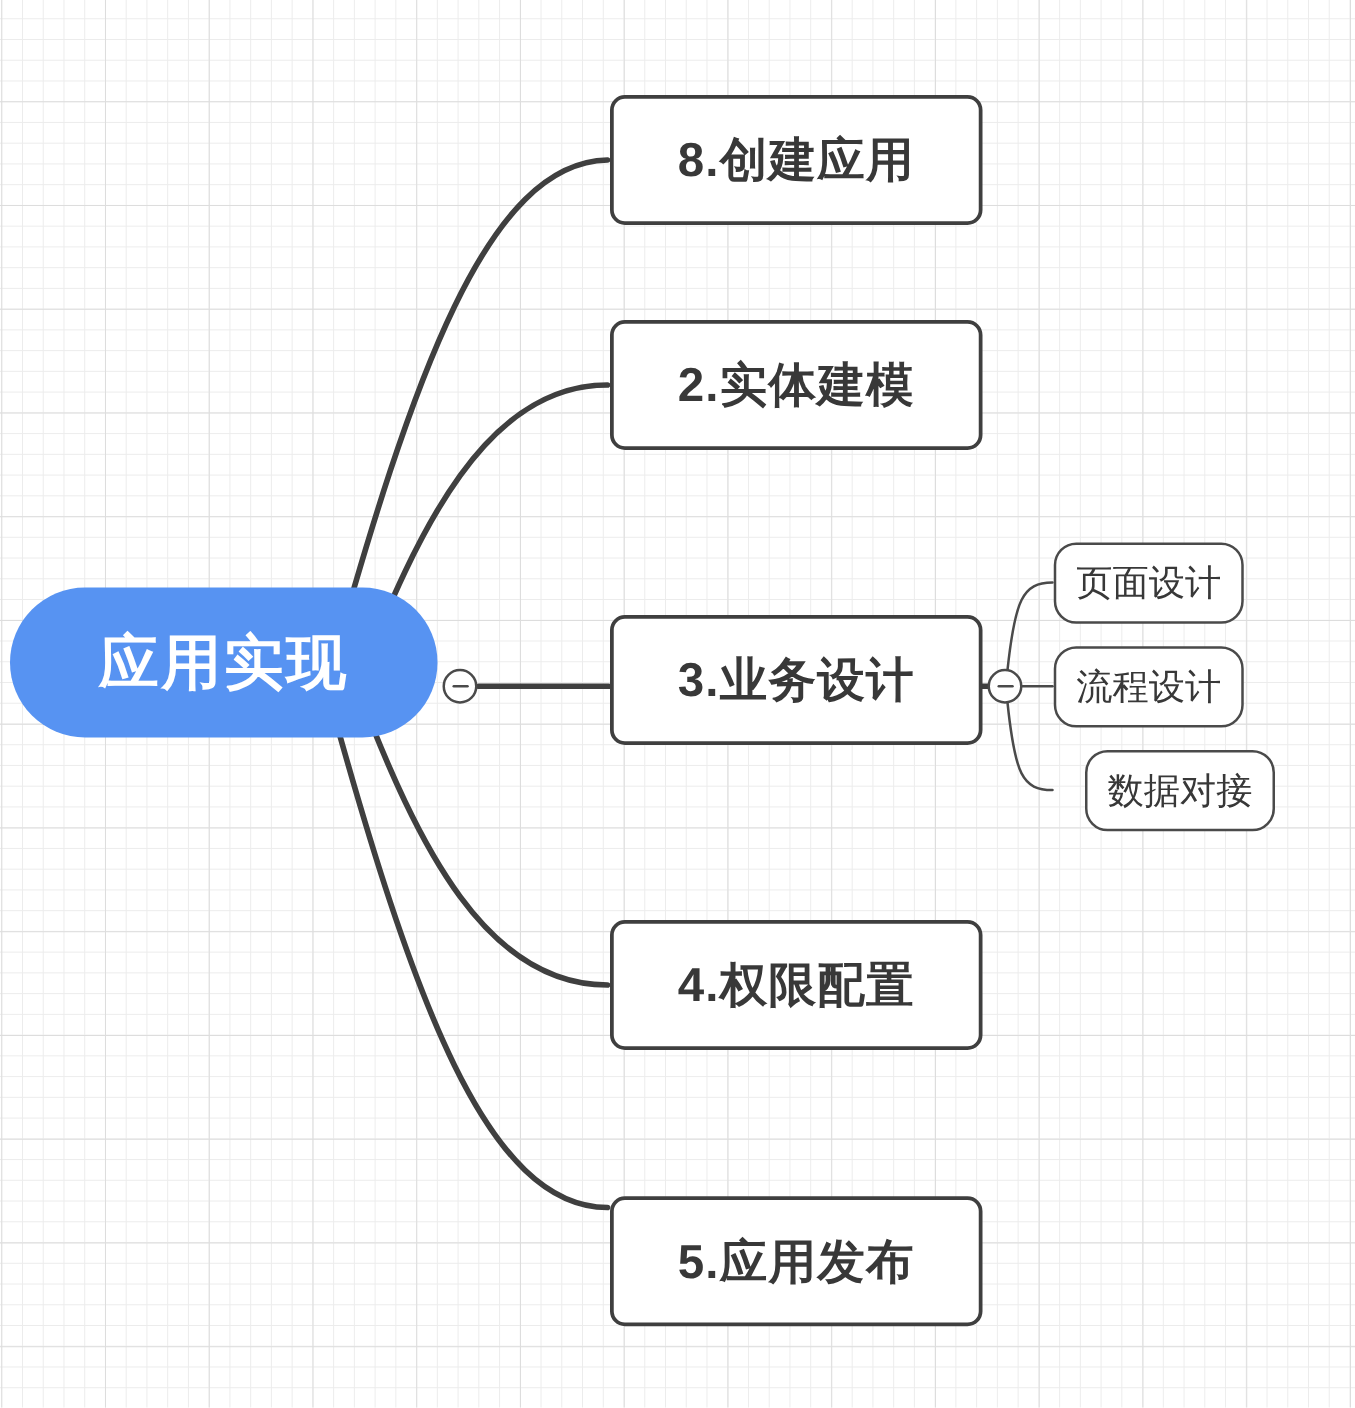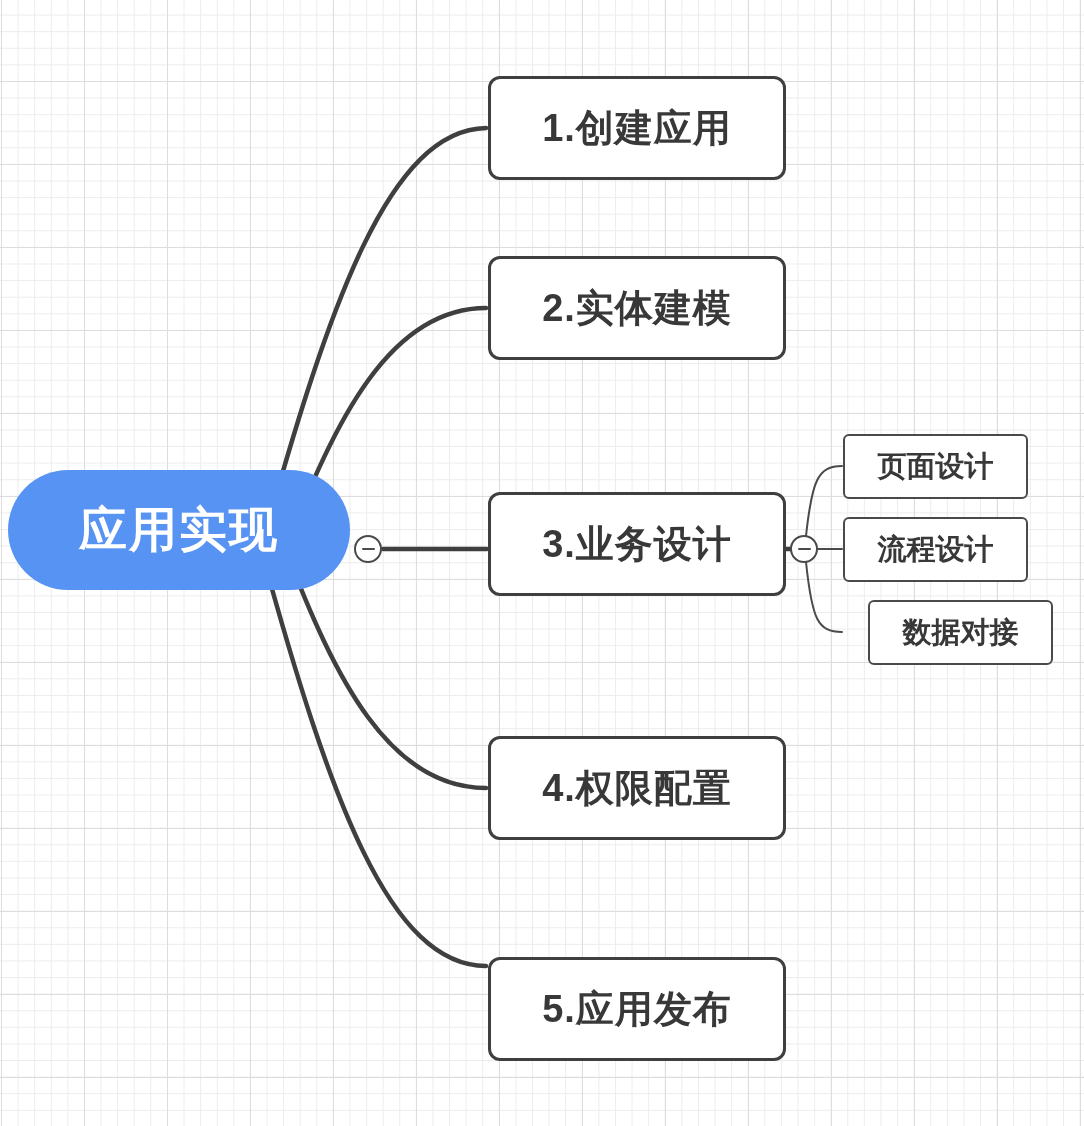--- a/index.html
+++ b/index.html
@@ -78,27 +78,27 @@
     font-weight:700;
     letter-spacing:1px;
   }
   .topic.t1{ top:76px; }
   .topic.t2{ top:256px; }
   .topic.t3{ top:492px; }
   .topic.t4{ top:736px; }
   .topic.t5{ top:914px;margin-top:43px; }
   .sub{
     left:843px;
-    width:185px; height:65px;
+    width:152px; height:65px;
     background:var(--node-fill);
     border:2px solid var(--sub-border);
-    border-radius:6px;
+    border-radius:18px;
     color:var(--node-text);
     font-size:29px;
-    font-weight:700;
+    font-weight:400;
   }
   .sub.s1{ top:434px; }
   .sub.s2{ top:517px; }
   .sub.s3{ top:600px;margin-left:25px; }
 
   .collapse{
     position:absolute;
     width:28px; height:28px;
     box-sizing:border-box;
     background:var(--node-fill);
@@ -134,21 +134,21 @@
     <path class="thin" d="M 818,549 L 842,549"></path>
     <path class="thin" d="M 806,562 C 812,620 818,632 842,632"></path>
   </svg>
 
   <div class="node root-node">应用实现</div>
 
   <span class="collapse c-root">
     <span class="minus-bar"></span>
   </span>
 
-  <div class="node topic t1">1.创建应用</div>
+  <div class="node topic t1">8.创建应用</div>
   <div class="node topic t2">2.实体建模</div>
   <div class="node topic t3">3.业务设计</div>
   <div class="node topic t4">4.权限配置</div>
   <div class="node topic t5">5.应用发布</div>
 
   <span class="collapse c-b3">
     <span class="minus-bar"></span>
   </span>
 
   <div class="node sub s1">页面设计</div>

